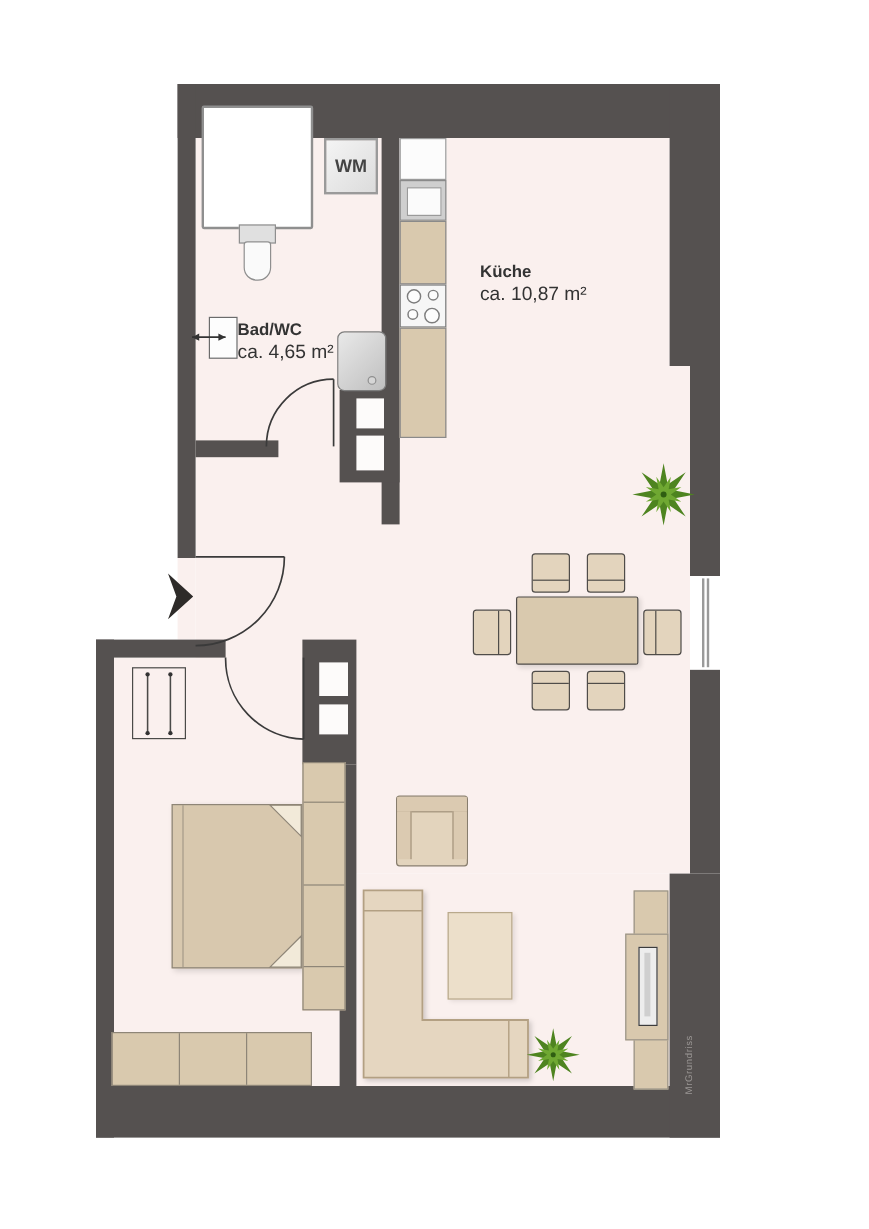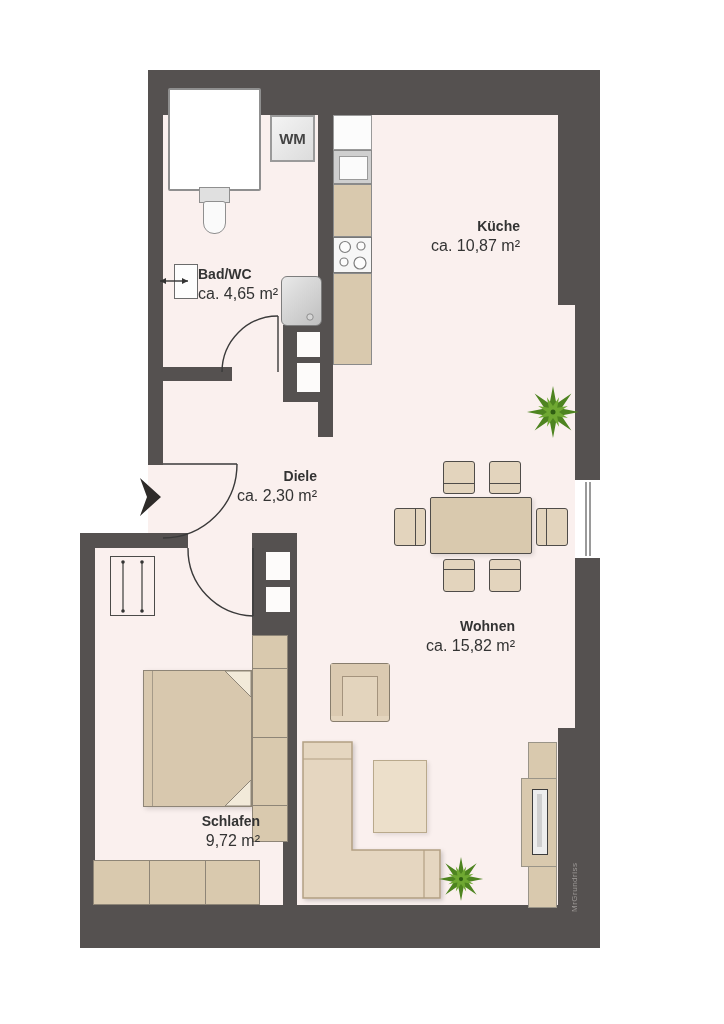--- a/index.html
+++ b/index.html
@@ -3,21 +3,21 @@
 <meta charset="utf-8">
 <style>
   html,body{margin:0;padding:0;background:#fff;}
   .stage{position:relative;width:724px;height:1024px;background:var(--outside,#ffffff);
          font-family:"Liberation Sans",sans-serif;overflow:hidden;}
   .abs{position:absolute;}
   .floor{position:absolute;background:var(--floor,#faf0ee);}
   .wall{position:absolute;background:var(--wall,#555150);}
   .niche{position:absolute;background:#fdfbfa;}
   .beige{background:var(--furniture-beige,#d9c9ae);}
-  .room-label{position:absolute;text-align:right;color:var(--text,#333333);line-height:1.25;}
+  .room-label{position:absolute;text-align:left;color:var(--text,#333333);line-height:1.25;}
   .room-label .rname{font-size:14px;font-weight:700;}
   .room-label .rarea{font-size:16px;font-weight:400;}
   .svg-overlay{position:absolute;left:0;top:0;width:724px;height:1024px;pointer-events:none;}
   .divider-h{position:absolute;height:1px;background:#8e8577;left:0;right:0;}
   .divider-v{position:absolute;width:1px;background:#8e8577;top:0;bottom:0;}
   .chair{position:absolute;background:var(--furniture-light,#e3d4bd);border:1.5px solid #4f4c49;border-radius:3px;}
   .chair .cd{position:absolute;background:#4f4c49;}
   .watermark{position:absolute;left:570px;top:852px;height:60px;writing-mode:vertical-rl;
              transform:rotate(180deg);font-size:8px;letter-spacing:.5px;color:var(--watermark-text,#9b9795);}
 </style>
@@ -193,28 +193,16 @@
   </svg>
 
   <div class="room-label" style="left:400px;top:218px;width:120px;">
     <div class="rname">Küche</div>
     <div class="rarea">ca. 10,87 m²</div>
   </div>
   <div class="room-label" style="left:198px;top:266px;width:90px;text-align:left;">
     <div class="rname">Bad/WC</div>
     <div class="rarea">ca. 4,65 m²</div>
   </div>
-  <div class="room-label" style="left:217px;top:468px;width:100px;">
-    <div class="rname">Diele</div>
-    <div class="rarea">ca. 2,30 m²</div>
-  </div>
-  <div class="room-label" style="left:395px;top:618px;width:120px;">
-    <div class="rname">Wohnen</div>
-    <div class="rarea">ca. 15,82 m²</div>
-  </div>
-  <div class="room-label" style="left:140px;top:813px;width:120px;">
-    <div class="rname">Schlafen</div>
-    <div class="rarea">9,72 m²</div>
-  </div>
 
   <div class="watermark">MrGrundriss</div>
 
 </div>
 
 </body></html>

